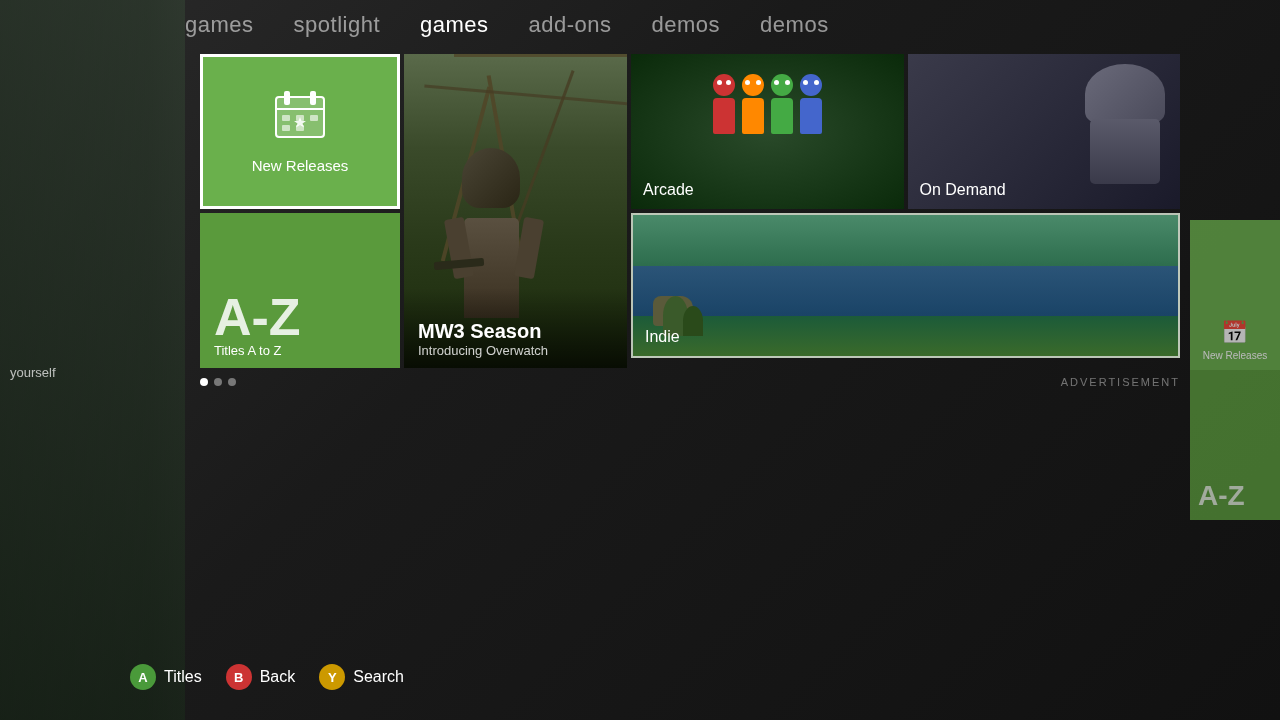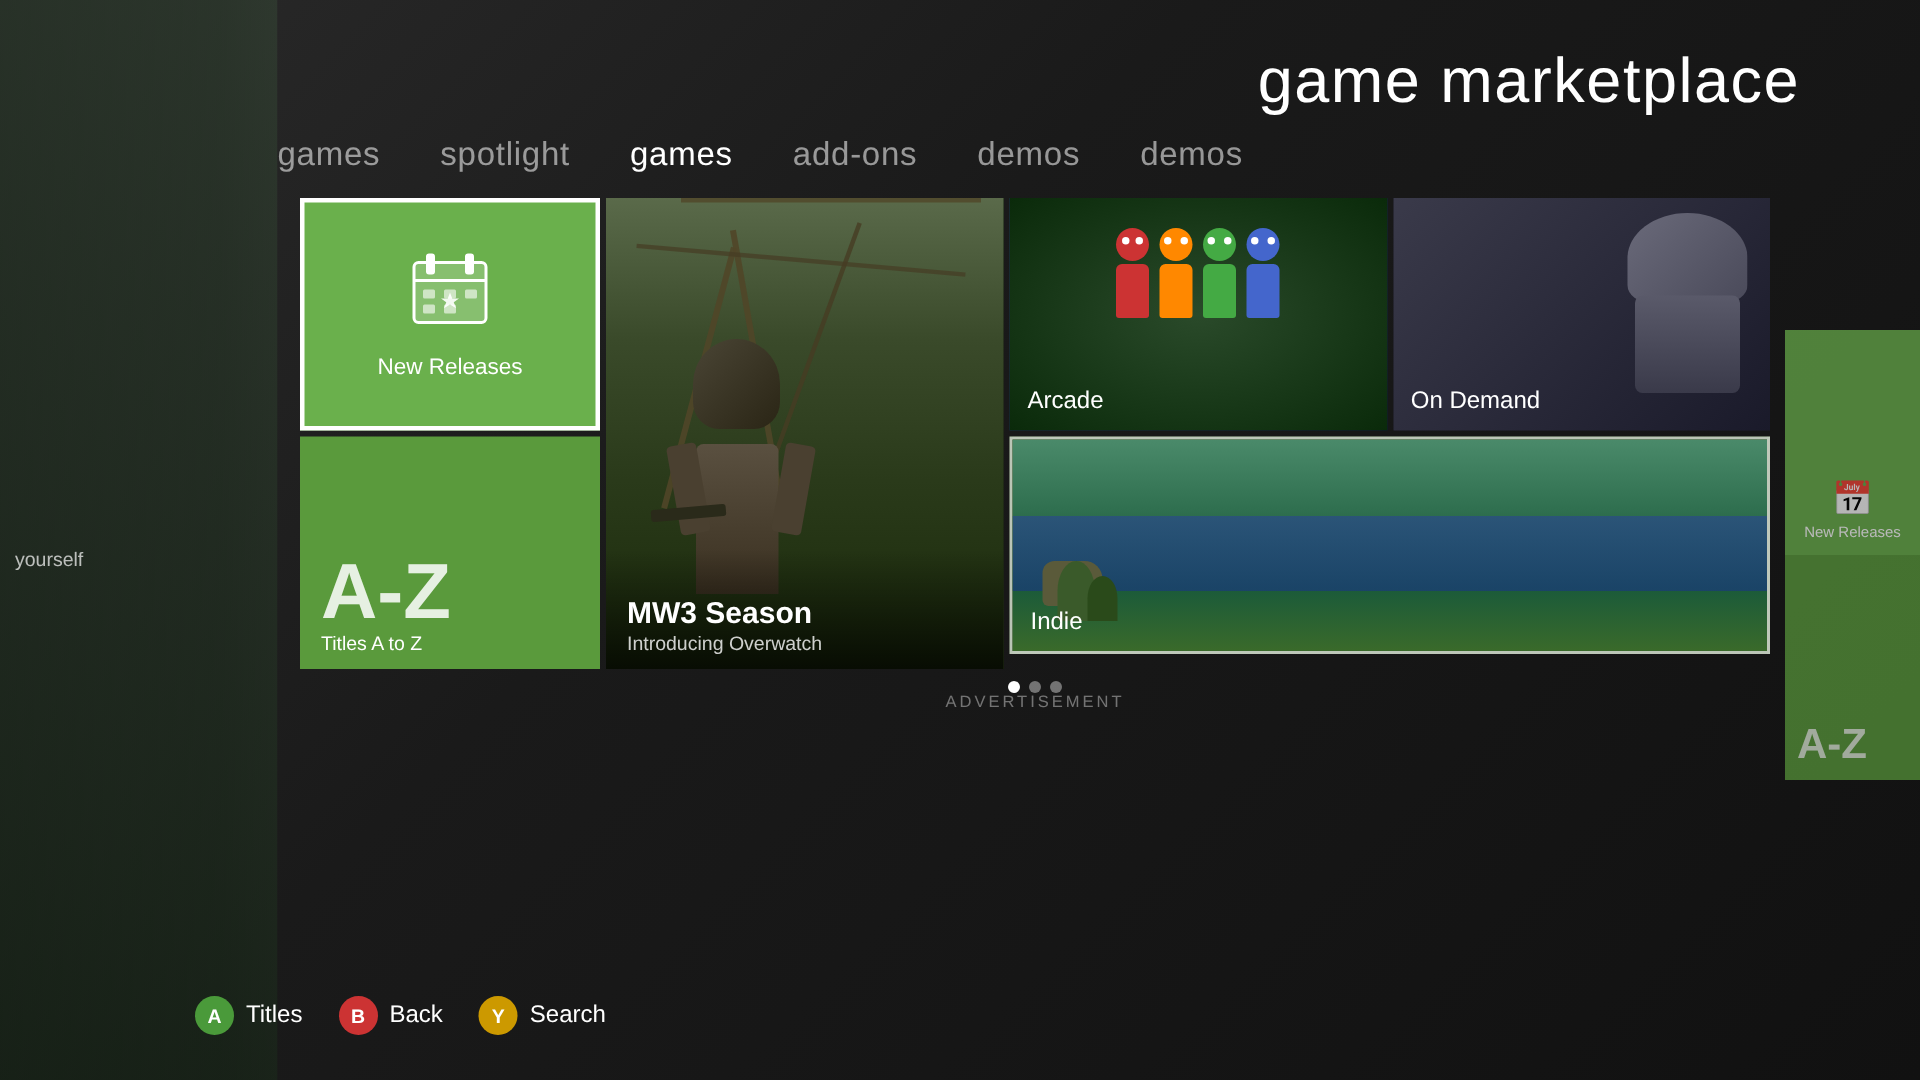--- a/index.html
+++ b/index.html
@@ -191,21 +191,21 @@
     }
 
     .tile-new-releases-label {
       font-size: 15px;
       font-weight: 500;
       color: white;
       text-align: center;
     }
 
     .tile-mw3 {
-      width: 265px;
+      width: 223px;
       height: 314px;
       background: linear-gradient(180deg, #3a5a2a 0%, #2a3a1a 30%, #1a2a0a 100%);
       position: relative;
       cursor: pointer;
       overflow: hidden;
     }
 
     .tile-mw3-text {
       position: absolute;
       bottom: 10px;
@@ -504,23 +504,20 @@
     <div style="font-size:22px; margin-bottom:4px;">📅</div>
     <div style="font-size:10px; line-height:1.2; text-align:right; padding:0 4px;">New Releases</div>
   </div>
   <div class="right-tile-bottom">
     <div style="font-size:28px; font-weight:700; color:rgba(255,255,255,0.8);">A-Z</div>
   </div>
 </div>
 
 <div class="main">
 
-  <div class="title-area">
-    <h1 class="game-marketplace-title">game marketplace</h1>
-  </div>
 
   <nav class="nav">
     <span class="nav-item">games</span>
     <span class="nav-item">spotlight</span>
     <span class="nav-item active">games</span>
     <span class="nav-item">add-ons</span>
     <span class="nav-item">demos</span>
     <span class="nav-item">demos</span>
   </nav>
 
@@ -647,21 +644,21 @@
           <div style="position:absolute;bottom:20px;left:50px;width:20px;height:30px;background:#2a4a1a;border-radius:50% 50% 0 0;"></div>
           <div class="tile-indie-label">Indie</div>
         </div>
 
 
       </div>
 
     </div>
   </div>
 
-  <div style="display:flex;flex-direction:column;align-items:center;justify-content:space-between;padding:8px 100px 0 200px;">
+  <div style="display:flex;align-items:center;justify-content:space-between;padding:8px 100px 0 200px;">
     <div class="dots-row" style="padding:0;gap:6px;display:flex;">
       <div class="dot active"></div>
       <div class="dot"></div>
       <div class="dot"></div>
     </div>
     <div class="ad-label" style="padding:0;">ADVERTISEMENT</div>
   </div>
 
 </div>
 

